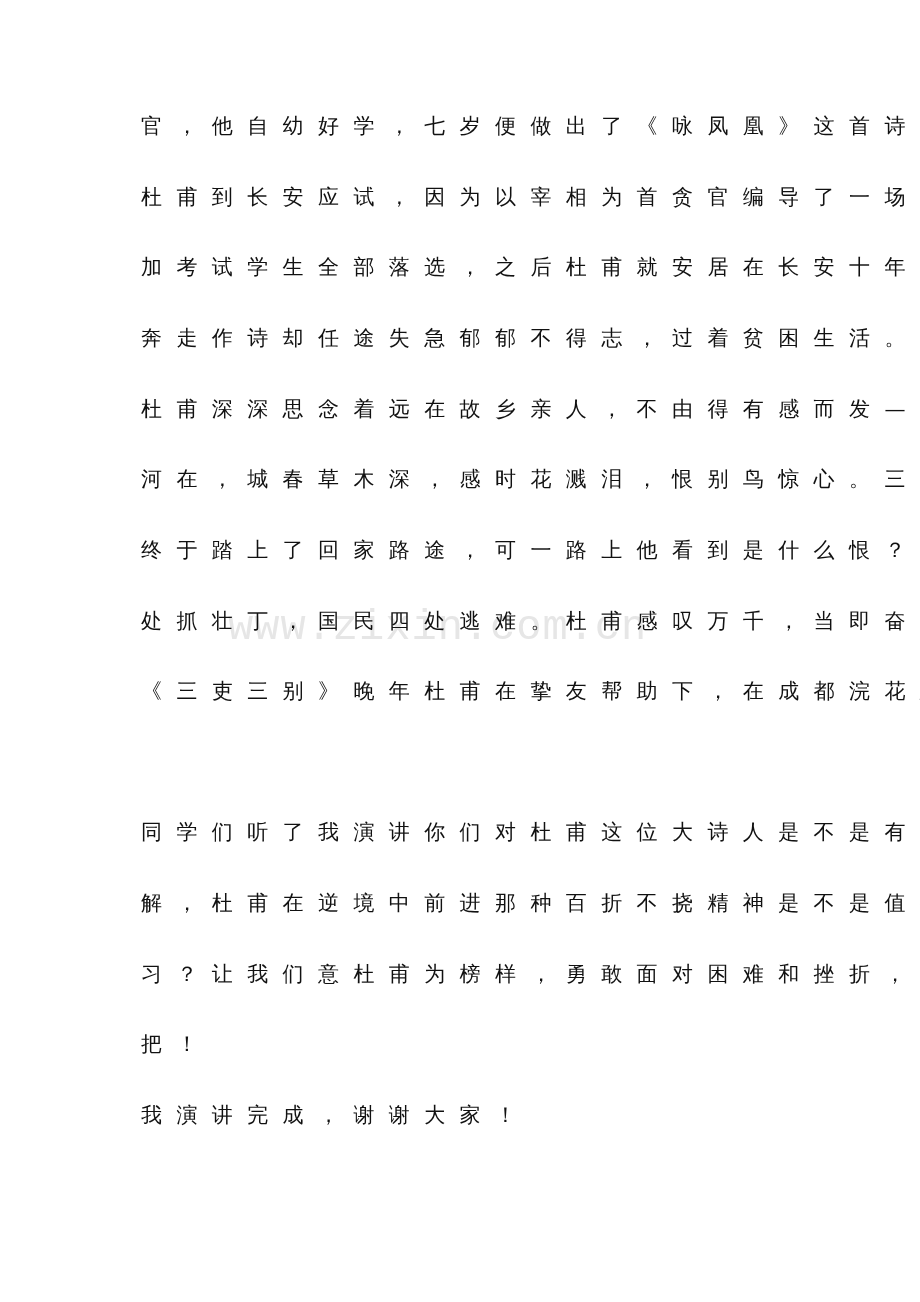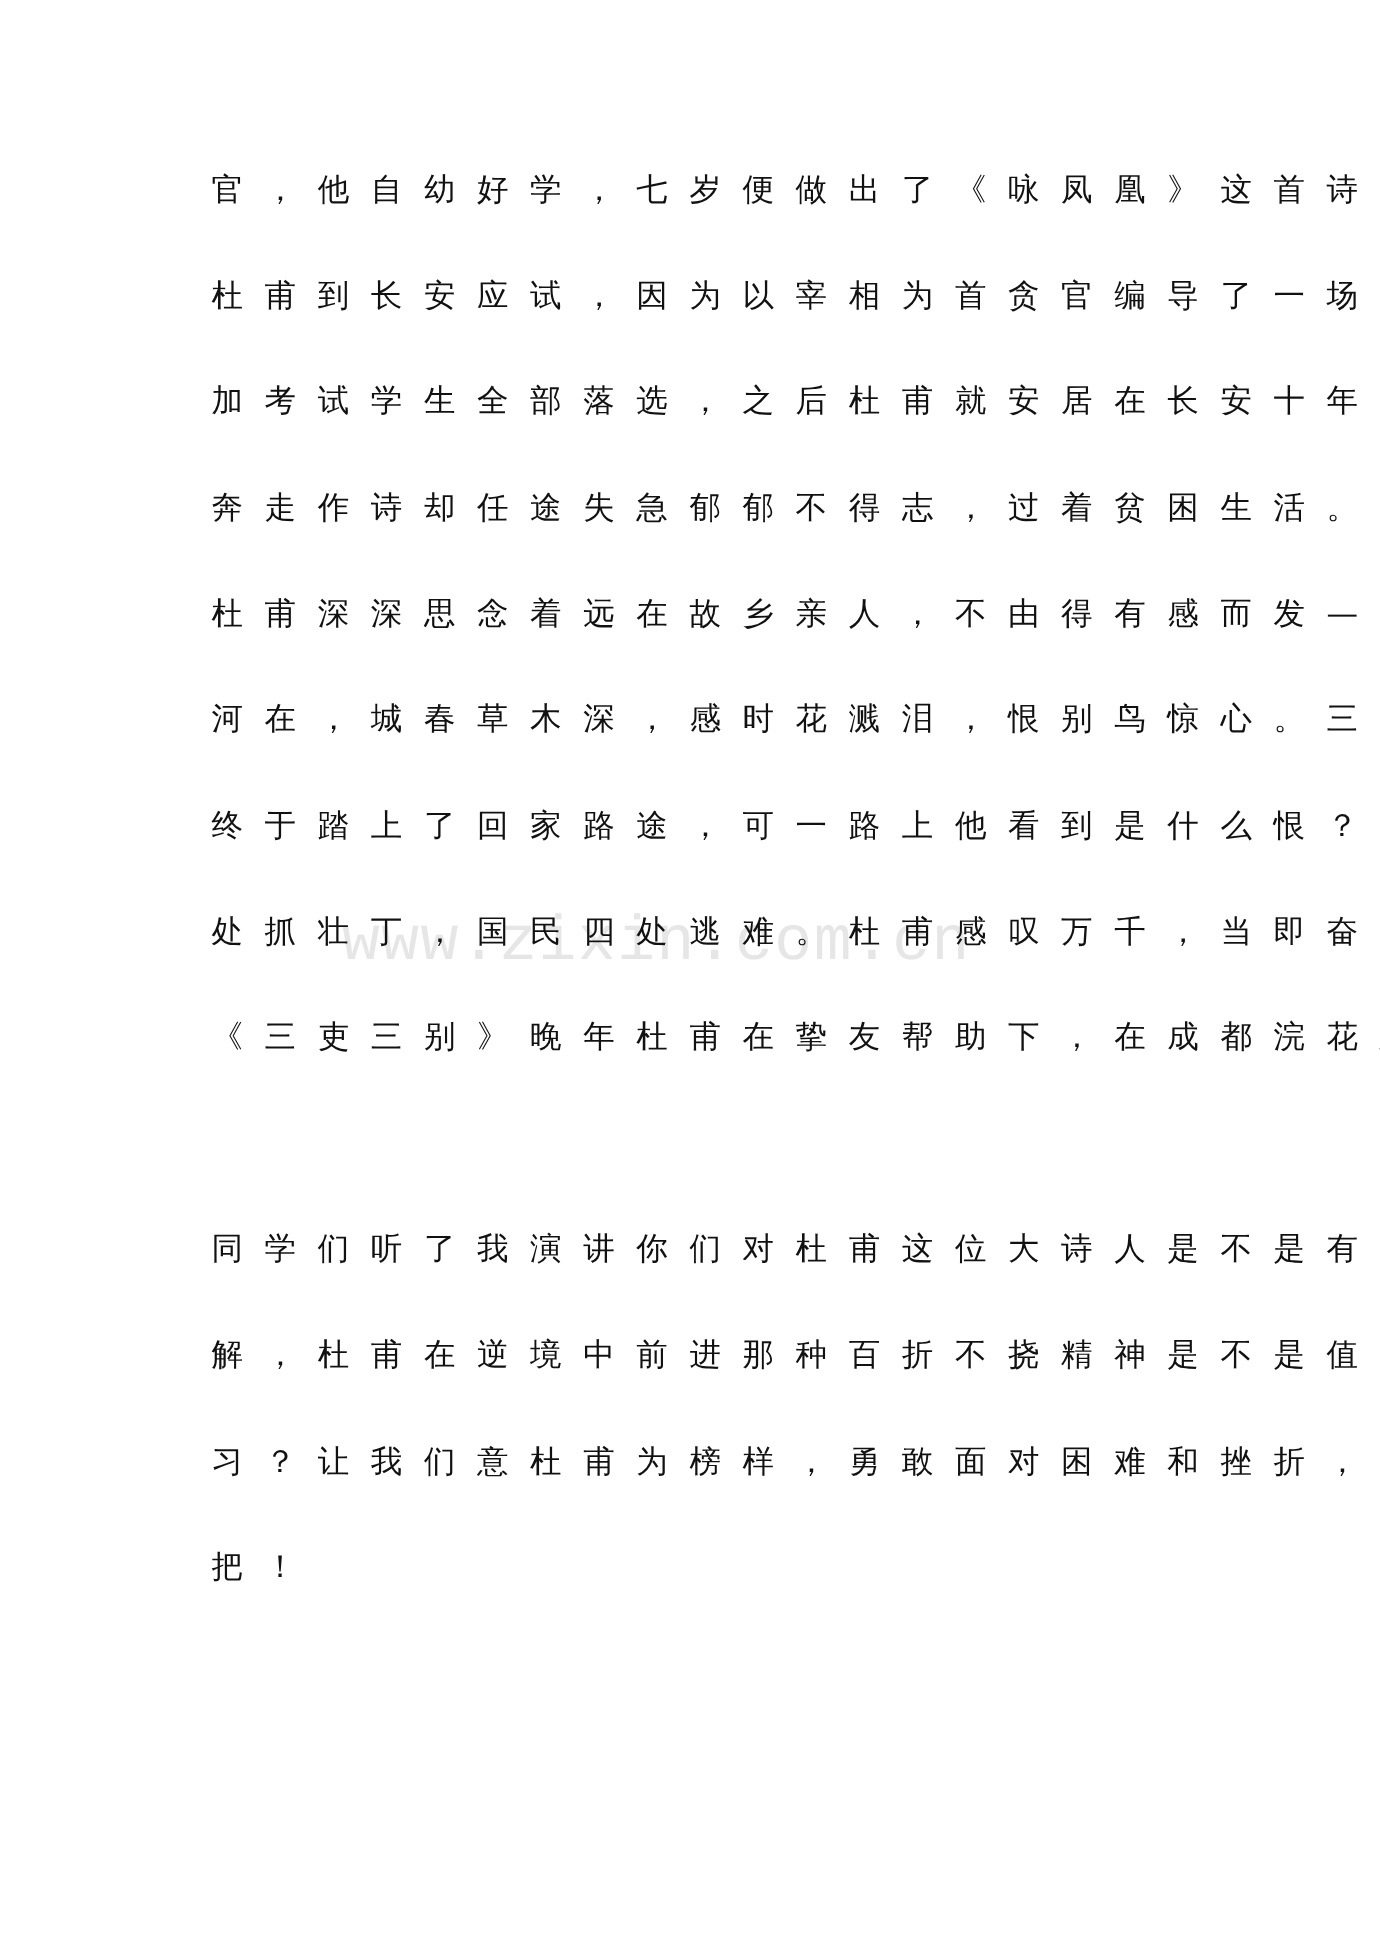--- a/index.html
+++ b/index.html
@@ -69,14 +69,15 @@
     <div class="line" style="top:323px;">奔走作诗却任途失急郁郁不得志，过着贫困生活。</div>
     <div class="line" style="top:394px;">杜甫深深思念着远在故乡亲人，不由得有感而发——国破山</div>
     <div class="line" style="top:464px;">河在，城春草木深，感时花溅泪，恨别鸟惊心。三年后杜甫</div>
     <div class="line" style="top:535px;">终于踏上了回家路途，可一路上他看到是什么恨？是官吏四</div>
     <div class="line" style="top:606px;">处抓壮丁，国民四处逃难。杜甫感叹万千，当即奋笔广创了</div>
     <div class="line" style="top:676px;">《三吏三别》晚年杜甫在挚友帮助下，在成都浣花建了一间</div>
     <div class="line" style="top:817px;">同学们听了我演讲你们对杜甫这位大诗人是不是有了深入了</div>
     <div class="line" style="top:888px;">解，杜甫在逆境中前进那种百折不挠精神是不是值得后人学</div>
     <div class="line" style="top:959px;">习？让我们意杜甫为榜样，勇敢面对困难和挫折，奋勇前进</div>
     <div class="line" style="top:1029px;">把！</div>
+    <div class="line" style="top:1100px;">我演讲完成，谢谢大家！</div>
   </div>
 </div>
 
 </body></html>

